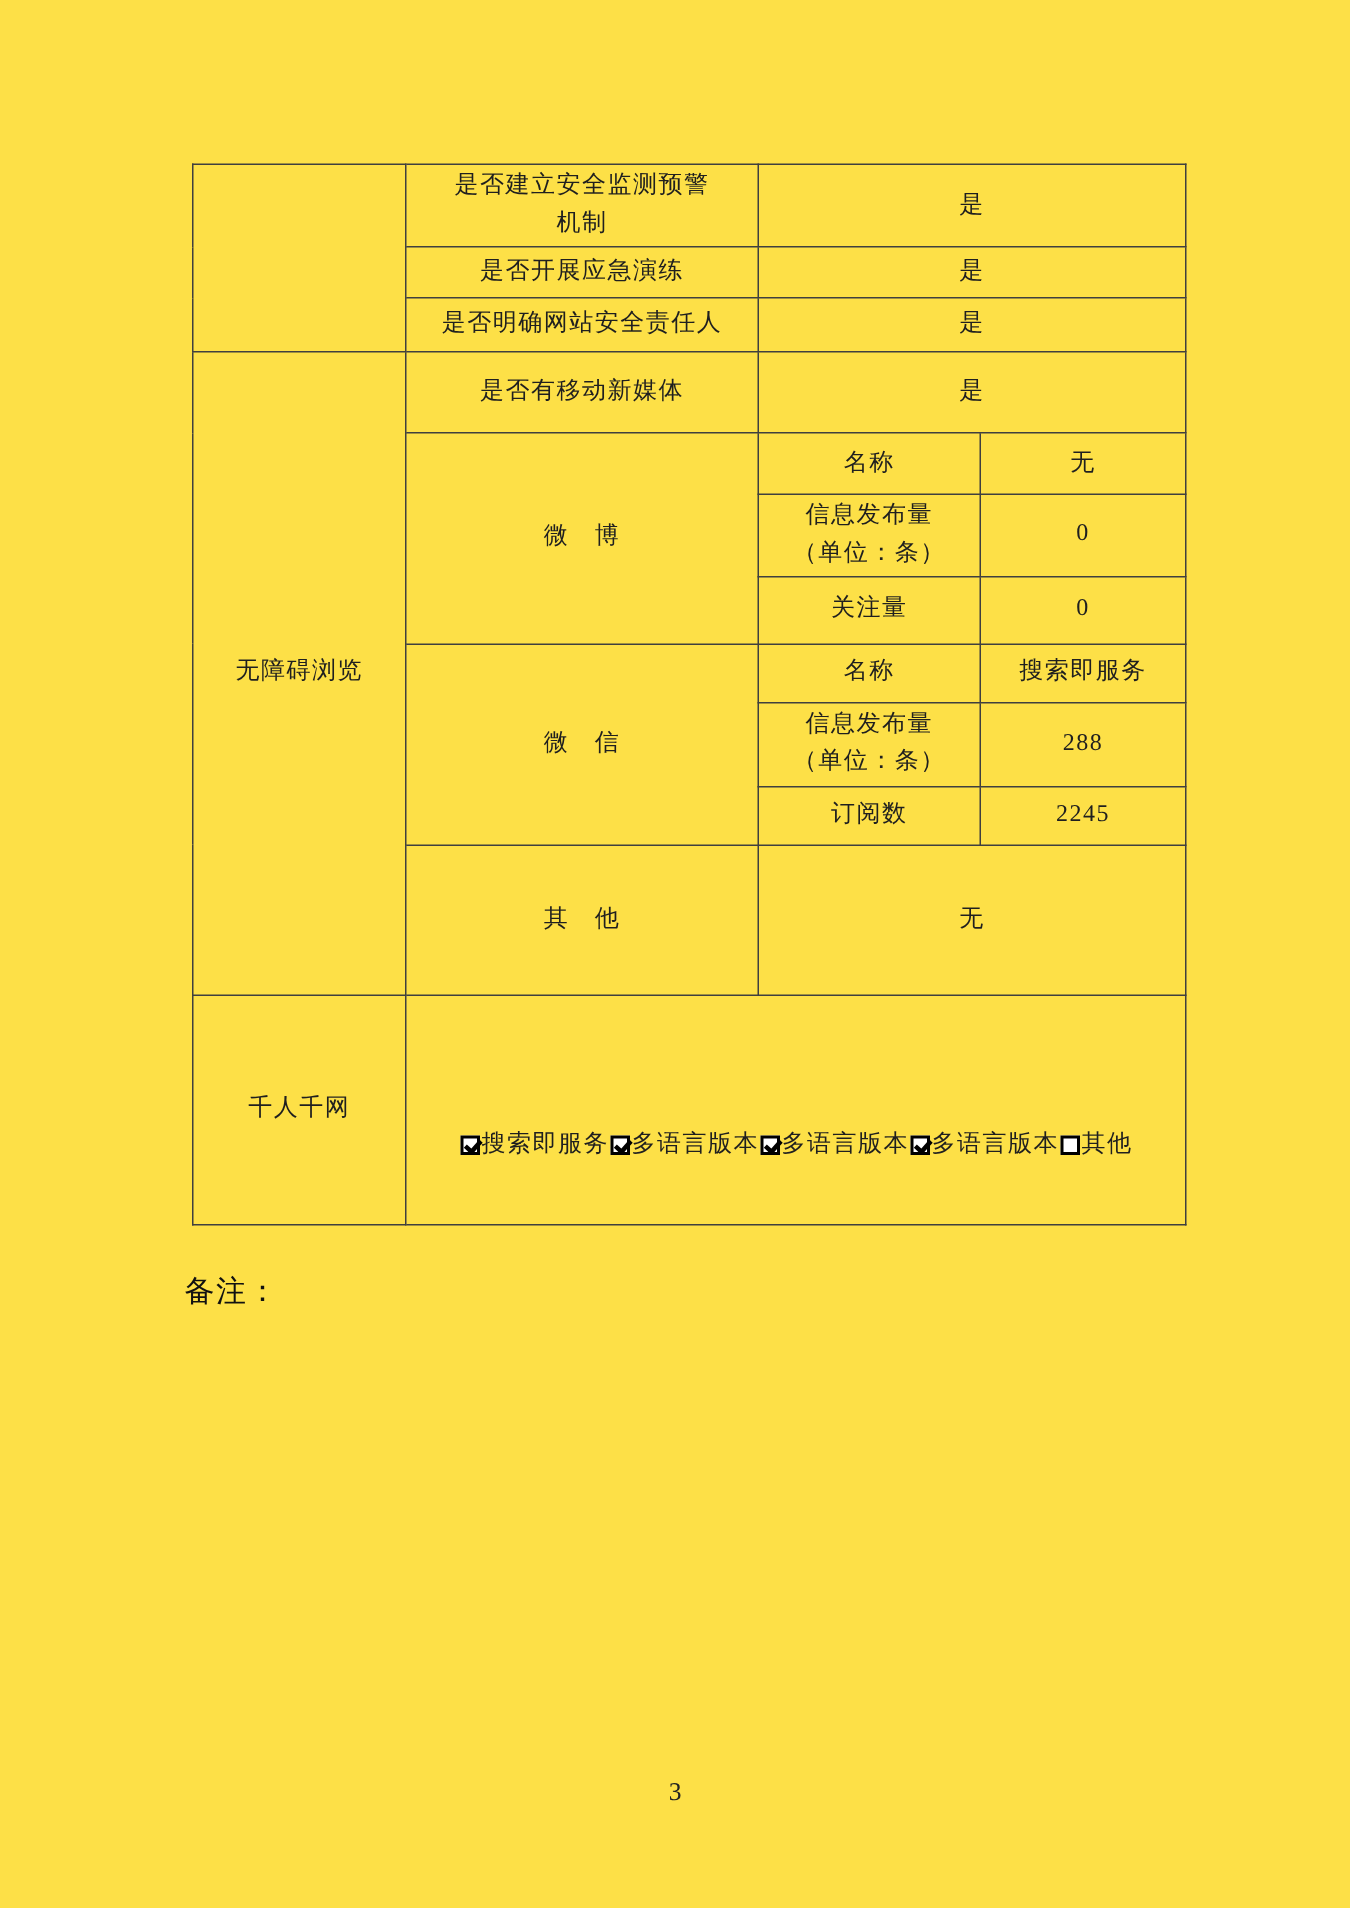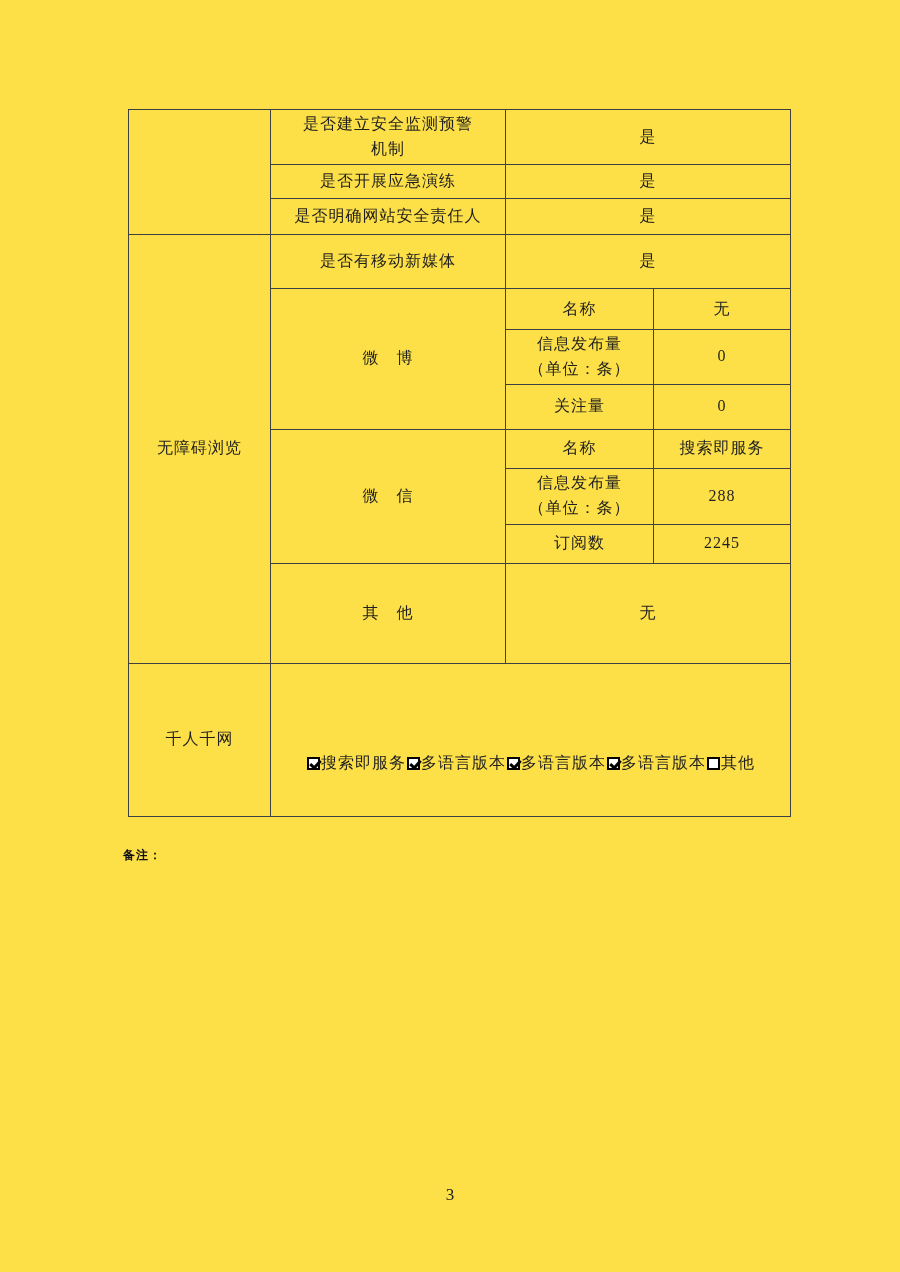--- a/index.html
+++ b/index.html
@@ -62,22 +62,22 @@
     height:4px;
     border-left:3px solid #000;
     border-bottom:3px solid #000;
     transform:rotate(-48deg);
   }
   .opt-label { font-size:16px; letter-spacing:1px; }
   .notes {
     position:absolute;
     left:123px;
     top:847px;
-    font-size:12px;
-    font-weight:bold;
+    font-size:20px;
+    font-weight:normal;
     letter-spacing:1px;
     color:#111;
   }
   .pagenum {
     position:absolute;
     left:0;
     right:0;
     top:1185px;
     text-align:center;
     font-size:17px;

